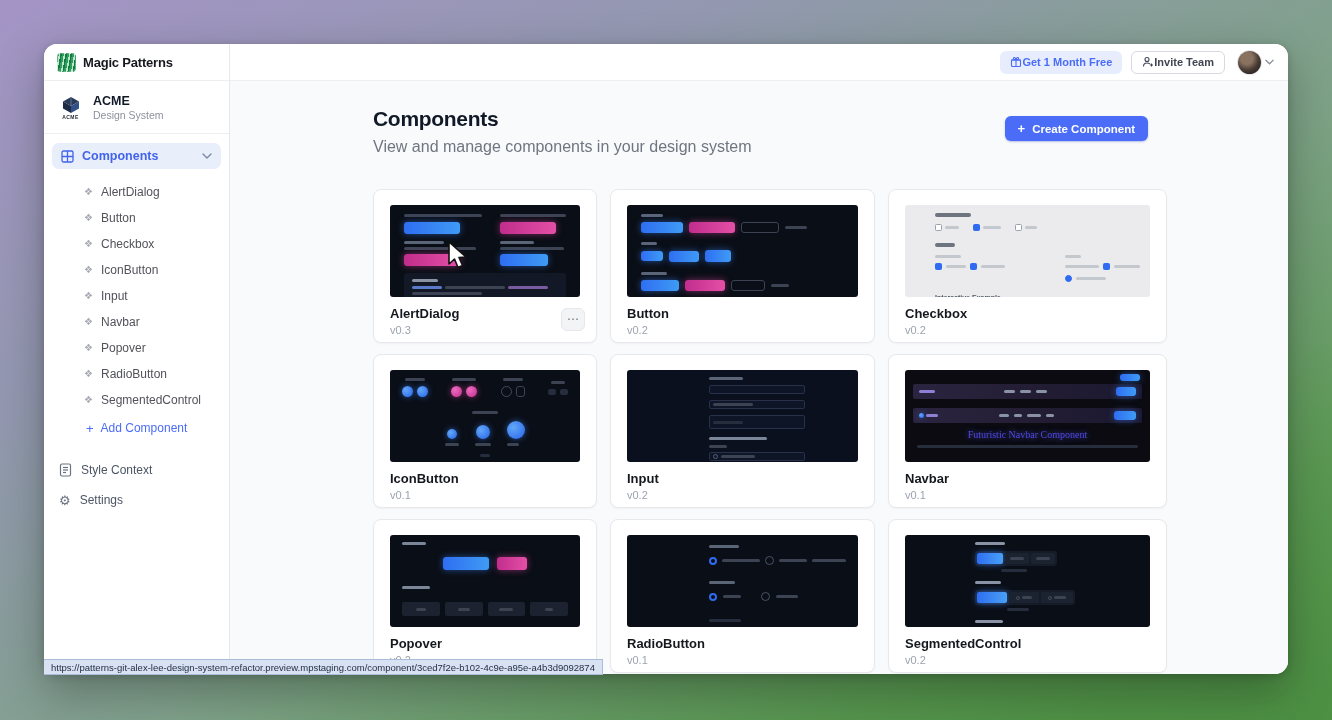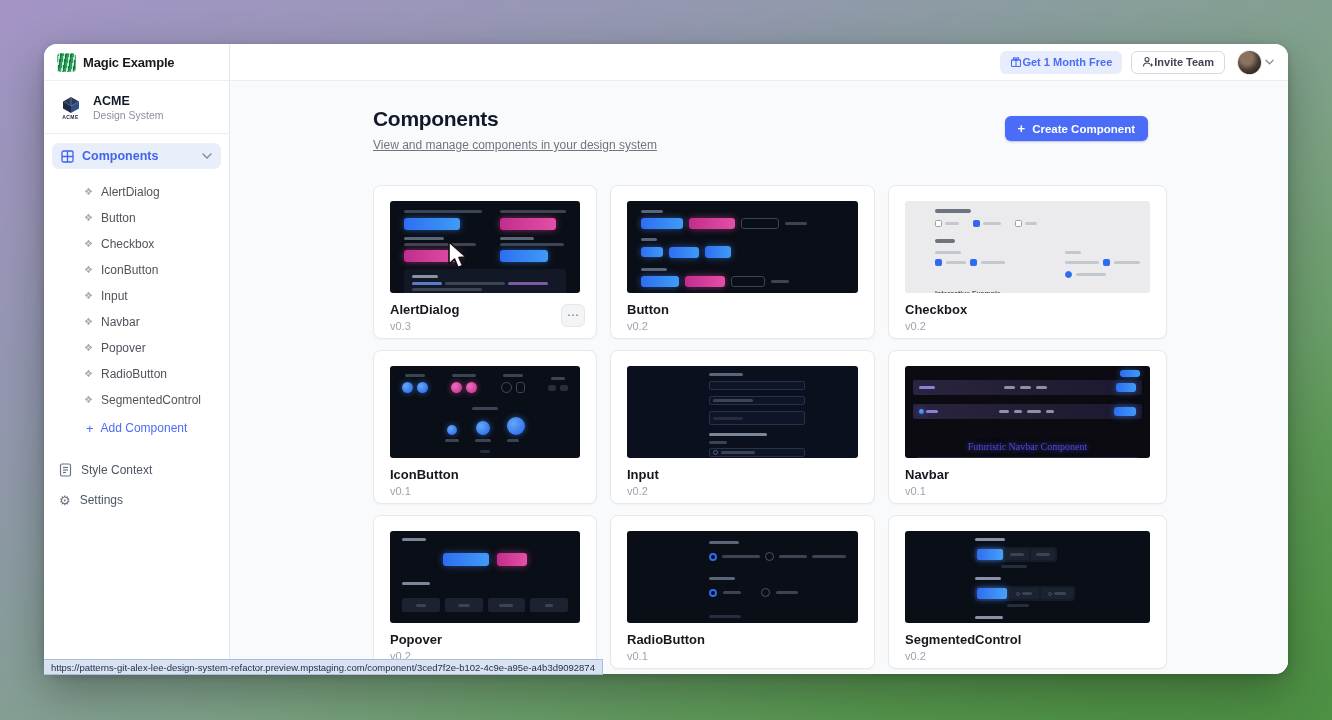--- a/index.html
+++ b/index.html
@@ -63,21 +63,21 @@
   .btn-free { background:#e7edfc; color:#4a6cf7; font-weight:600; }
   .btn-invite { background:#fff; border:1px solid #d6d9e0; color:#3f4552; font-weight:600; }
   .avatar-wrap { display:flex; align-items:center; gap:4px; cursor:pointer; margin-left:4px; }
   .avatar { width:23px; height:23px; border-radius:50%;
     background:radial-gradient(circle at 38% 32%, #8a7260 0 28%, #4a3c35 55%, #171514 100%);
     box-shadow:0 0 0 1px #e3e5ea; }
 
   .main { flex:1; background:#f9fafb; padding:26px 140px 0 143px; overflow:hidden; }
   .main-head { display:flex; align-items:flex-start; justify-content:space-between; }
   .page-title { font-size:21px; font-weight:bold; color:#111827; letter-spacing:-.3px; }
-  .page-sub { font-size:12px; color:#6f7681; margin-top:7px;text-decoration:underline; }
+  .page-sub { font-size:16px; color:#6f7681; margin-top:7px; }
   .btn-create { display:flex; align-items:center; gap:7px; height:25px; padding:0 13px;
     background:#4a6cf7; color:#fff; border:none; border-radius:6px; font-size:11.5px;
     font-weight:600; cursor:pointer; margin-top:9px; box-shadow:0 1px 2px rgba(40,60,180,.3); }
 
   .grid { margin-top:33px; display:grid; grid-template-columns:repeat(3,1fr); gap:11px 13px; }
   .card { position:relative; background:#fff; border:1px solid #e8e9ed; border-radius:8px;
     height:154px; box-shadow:0 1px 2px rgba(18,24,40,.04); cursor:pointer; }
   .thumb { margin:15px 16px 9px; height:92px; border-radius:3px; overflow:hidden;
     position:relative; }
   .thumb.dark { background:#0a0e16; }
@@ -139,21 +139,21 @@
   .cursor { position:absolute; left:446px; top:241px; pointer-events:none; }
 </style>
 </head>
 <body>
 
 <div class="window">
 
   <div class="sidebar">
     <div class="logo-row">
       <div class="mp-logo"></div>
-      <div class="logo-text">Magic Example</div>
+      <div class="logo-text">Magic Patterns</div>
     </div>
 
     <div class="workspace">
       <div class="ws-logo">
         <svg width="20" height="18" viewBox="0 0 20 18">
           <polygon points="10,1 18,5.5 10,10 2,5.5" fill="#2b3a55"></polygon>
           <polygon points="2,5.5 10,10 10,17 2,12.5" fill="#1d2b44"></polygon>
           <polygon points="18,5.5 10,10 10,17 18,12.5" fill="#31508a"></polygon>
           <polyline points="10,1 10,10" stroke="#6f87b8" stroke-width="0.7" fill="none"></polyline>
         </svg>
@@ -489,21 +489,21 @@
                   <div class="cap" style="width:12px;background:#8b7fd6;"></div>
                 </div>
               <div style="flex:1;"></div>
               <div class="cap" style="width:10px;background:#8a93a6;"></div>
               <div class="cap" style="width:8px;background:#8a93a6;"></div>
               <div class="cap" style="width:14px;background:#8a93a6;"></div>
               <div class="cap" style="width:8px;background:#8a93a6;"></div>
               <div style="flex:1;"></div>
               <div class="pillb" style="width:22px;height:9px;"></div>
             </div>
-            <div class="nav-caption" style="margin-top:22px;font-family:Liberation Serif, serif;">Futuristic Navbar Component</div>
+            <div class="nav-caption" style="margin-top:6px;font-family:Liberation Serif, serif;">Futuristic Navbar Component</div>
             <div class="cap dk" style="margin:5px 12px 0;"></div>
           </div>
           <div class="card-name">Navbar</div>
           <div class="card-ver">v0.1</div>
         </div>
 
         <div class="card">
           <div class="thumb dark" style="padding:7px 12px;">
             <div class="cap lt" style="width:24px;background:#7c8699;margin-bottom:12px;"></div>
             <div class="row" style="justify-content:center;gap:8px;margin-bottom:16px;">

